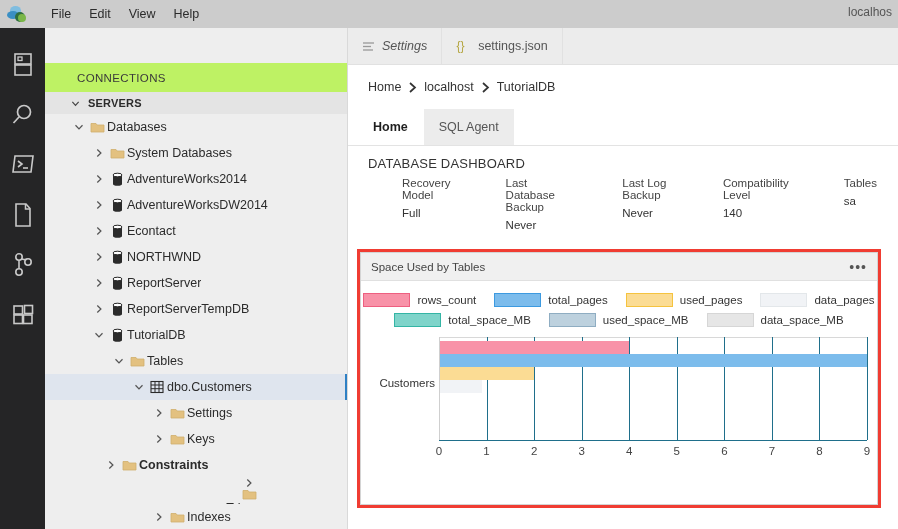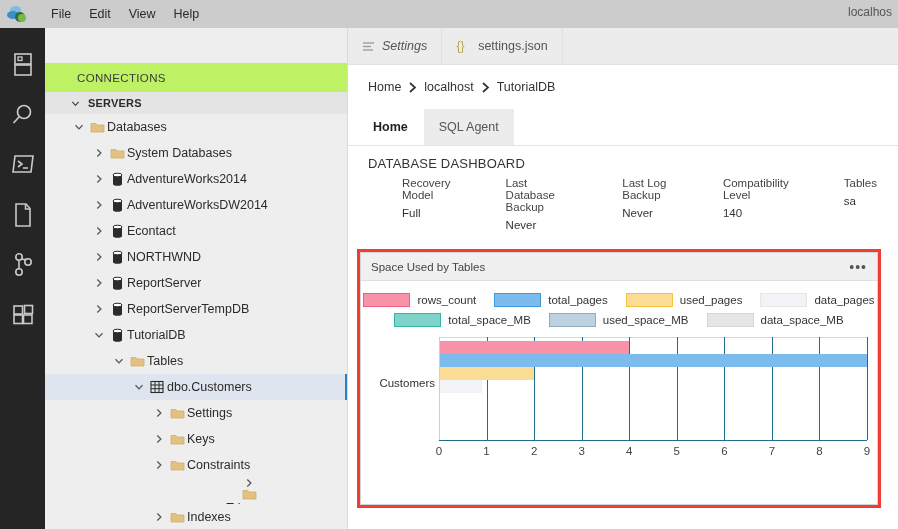--- a/index.html
+++ b/index.html
@@ -355,21 +355,21 @@
               <polyline points="3.3,1.5 6.9,5 3.3,8.5" fill="none" stroke="#555" stroke-width="1.25"></polyline>
             </svg>
           </span>
           <span class="ico">
             <svg width="15" height="13" viewBox="0 0 15 13">
               <path d="M1 2.5 H6 L7.2 4 H14 V11 H1 Z" fill="#e3c180" stroke="#cfae6c" stroke-width=".8"></path>
             </svg>
           </span>
           <span class="lbl">Keys</span>
         </div>
-        <div class="row" style="padding-left: 106px;">
+        <div class="row" style="padding-left: 58px; font-weight: bold;">
           <span class="chev">
             <svg width="10" height="10" viewBox="0 0 10 10">
               <polyline points="3.3,1.5 6.9,5 3.3,8.5" fill="none" stroke="#555" stroke-width="1.25"></polyline>
             </svg>
           </span>
           <span class="ico">
             <svg width="15" height="13" viewBox="0 0 15 13">
               <path d="M1 2.5 H6 L7.2 4 H14 V11 H1 Z" fill="#e3c180" stroke="#cfae6c" stroke-width=".8"></path>
             </svg>
           </span>

